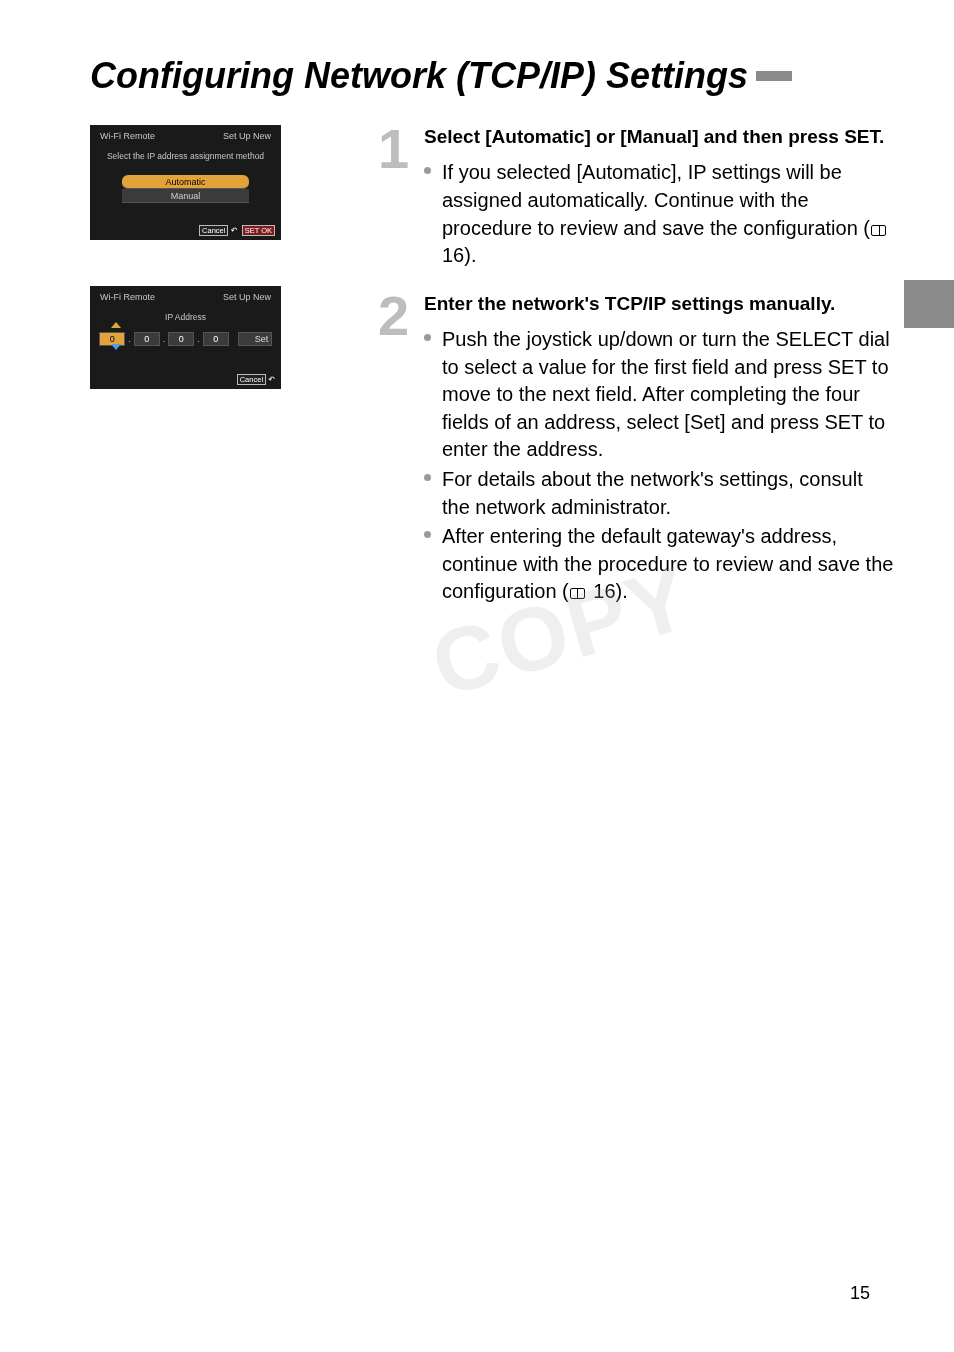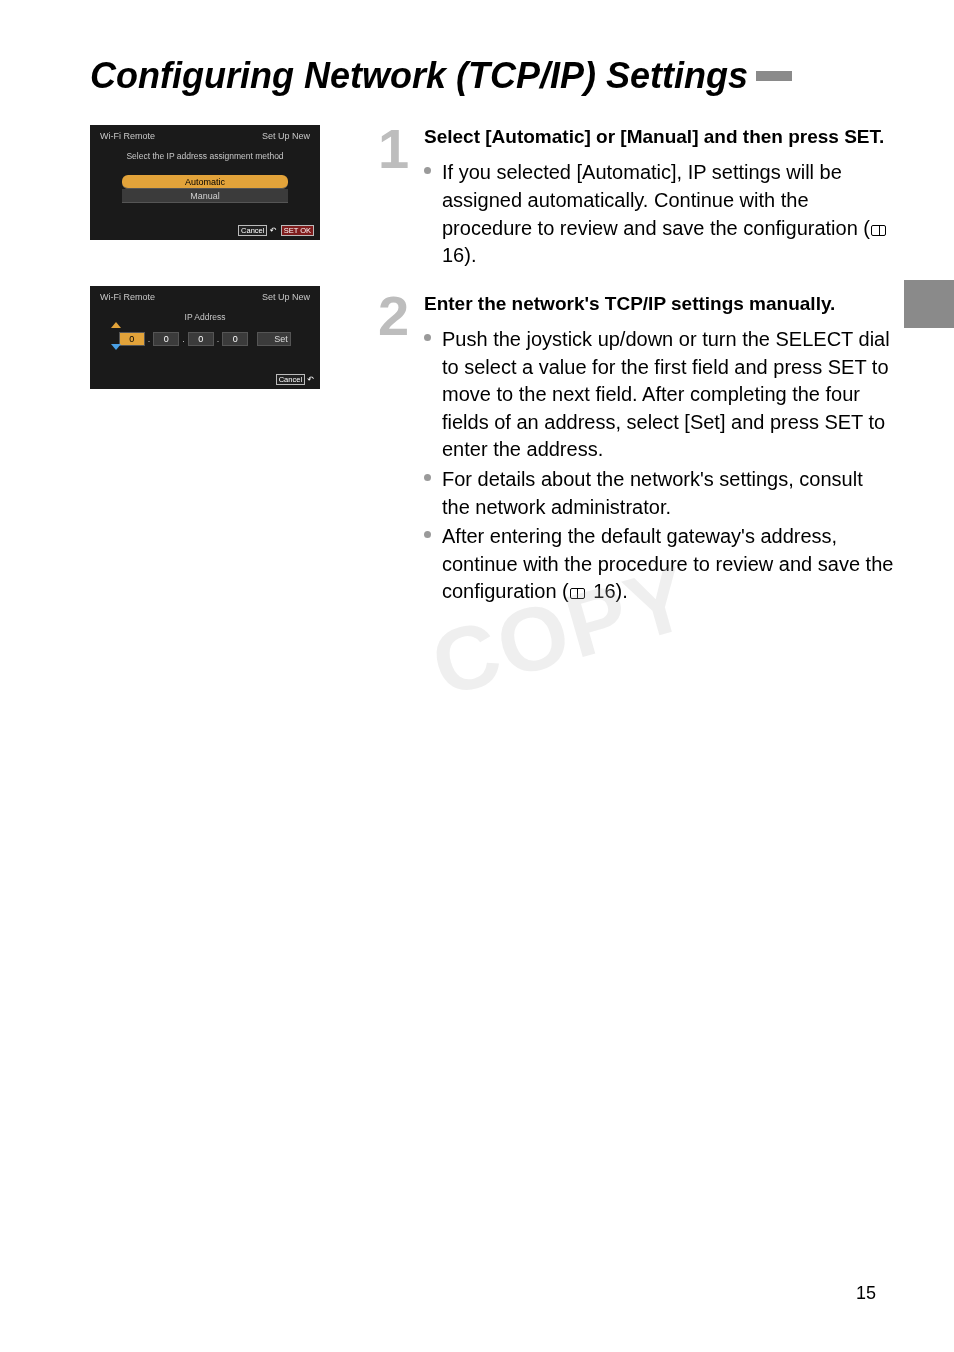--- a/index.html
+++ b/index.html
@@ -41,21 +41,21 @@
   .left-col {
     width: 270px;
     flex-shrink: 0;
     margin-right: 18px;
   }
   .right-col {
     flex: 1;
   }
   
   .camera-screen {
-    width: 230px;
+    width: 191px;
     background: #1a1a1a;
     color: #d0d0d0;
     font-size: 9px;
     padding: 6px 6px 4px 6px;
     margin-bottom: 46px;
     position: relative;
   }
   .cam-header {
     display: flex;
     justify-content: space-between;
@@ -231,21 +231,21 @@
     top: 580px;
     font-size: 90px;
     font-weight: bold;
     color: rgba(180,180,180,0.22);
     transform: rotate(-16deg);
     pointer-events: none;
     letter-spacing: 2px;
   }
   .page-num {
     position: absolute;
-    right: 78px;
+    right: 84px;
     bottom: 48px;
     font-size: 18px;
   }
 </style>
 </head>
 <body>
 
 <h1 class="title">
   <span>Configuring Network (TCP/IP) Settings</span>
   <span class="title-bar"></span>

